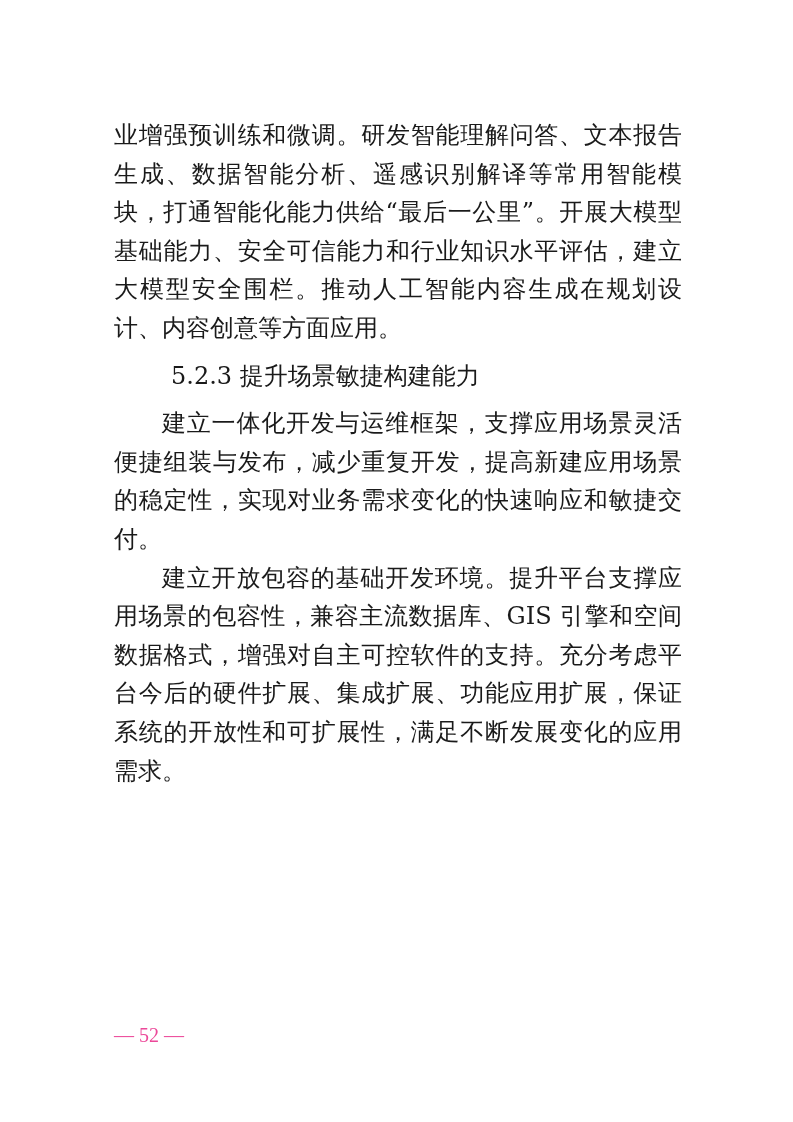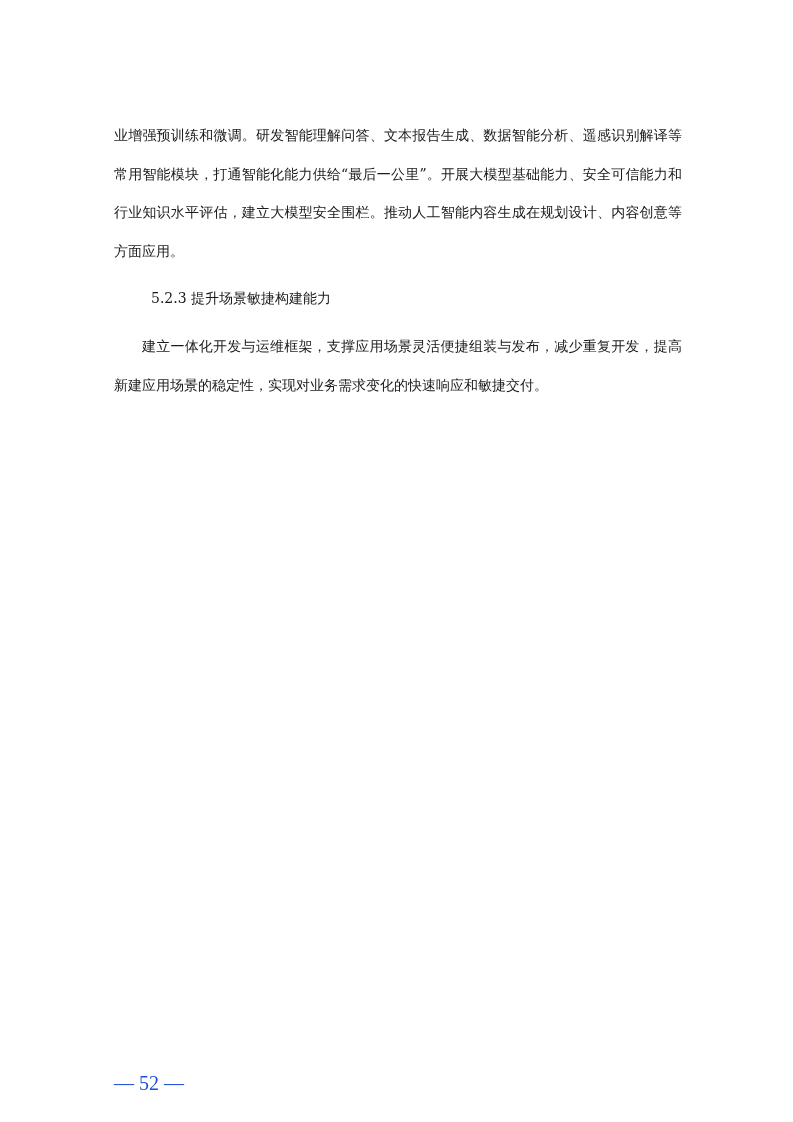--- a/index.html
+++ b/index.html
@@ -1,33 +1,34 @@
 <!DOCTYPE html>
 <html><head>
 <meta charset="utf-8">
 <style>
   html, body { margin: 0; padding: 0; background: #ffffff; }
   body { width: 793px; height: 1122px; position: relative; overflow: hidden; }
   .page {
     position: absolute; left: 114px; top: 116px; width: 568px;
     font-family: "DejaVu Serif", "Liberation Serif", serif;
-    font-size: 14px; line-height: 38.6px; color: #1a1a1a;
+    font-size: 24px; line-height: 38.6px; color: #1a1a1a;
     text-align: justify; text-justify: inter-character;
   }
   .para { margin: 0; text-indent: 2em; }
   .para.cont { text-indent: 0; }
   .heading { margin: 9px; text-indent: 2em; }
   .footer {
-    position: absolute; left: 114px; top: 1072px;
+    position: absolute; left: 114px; top: 1024px;
     font-family: "Liberation Serif", "DejaVu Serif", serif;
-    font-size: 20px; color: #1d4ed8;
+    font-size: 20px; color: #ec4899;
   }
 </style>
 </head>
 <body>
 
 <div class="page">
   <p class="para cont">业增强预训练和微调。研发智能理解问答、文本报告生成、数据智能分析、遥感识别解译等常用智能模块，打通智能化能力供给“最后一公里”。开展大模型基础能力、安全可信能力和行业知识水平评估，建立大模型安全围栏。推动人工智能内容生成在规划设计、内容创意等方面应用。</p>
   <p class="heading">5.2.3 提升场景敏捷构建能力</p>
   <p class="para">建立一体化开发与运维框架，支撑应用场景灵活便捷组装与发布，减少重复开发，提高新建应用场景的稳定性，实现对业务需求变化的快速响应和敏捷交付。</p>
+  <p class="para">建立开放包容的基础开发环境。提升平台支撑应用场景的包容性，兼容主流数据库、GIS 引擎和空间数据格式，增强对自主可控软件的支持。充分考虑平台今后的硬件扩展、集成扩展、功能应用扩展，保证系统的开放性和可扩展性，满足不断发展变化的应用需求。</p>
 </div>
 
 <div class="footer">— 52 —</div>
 
 </body></html>

